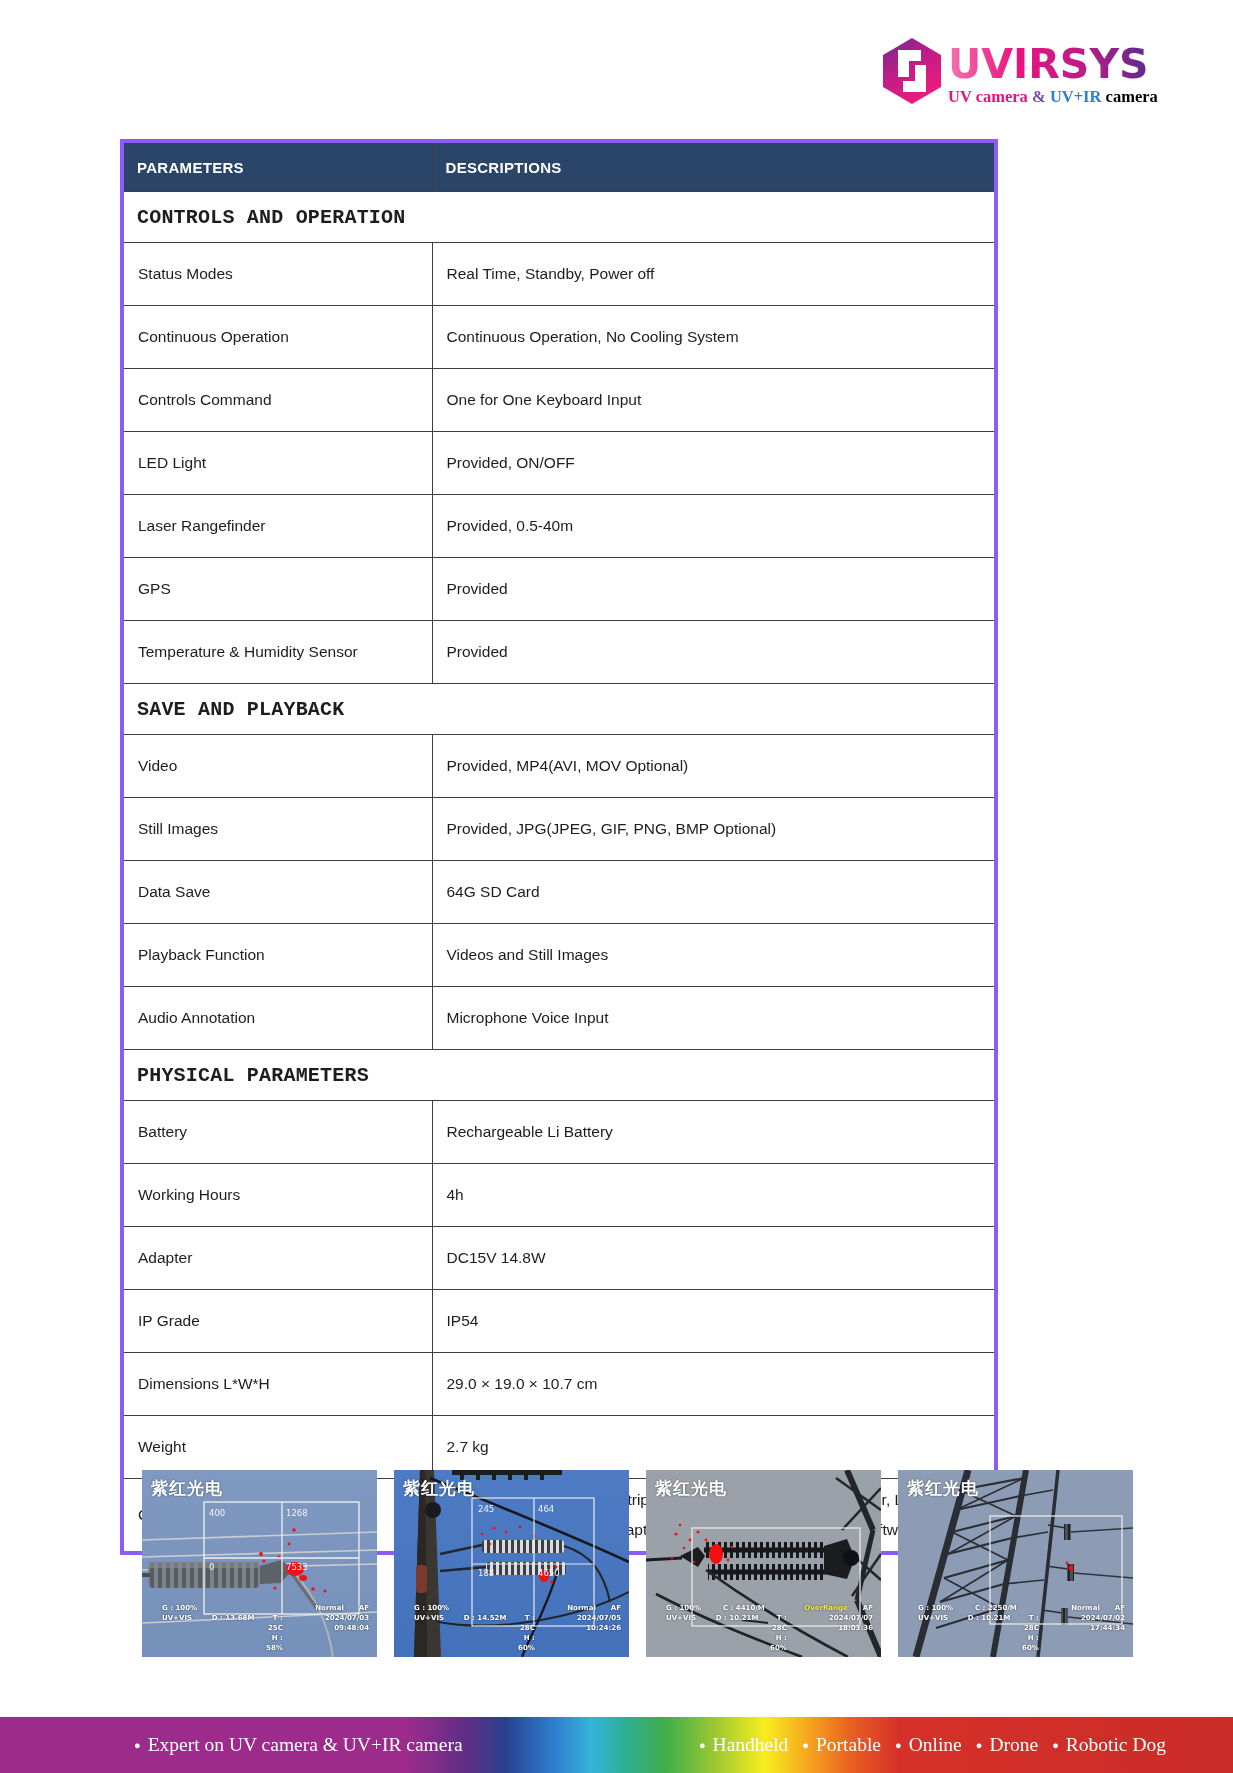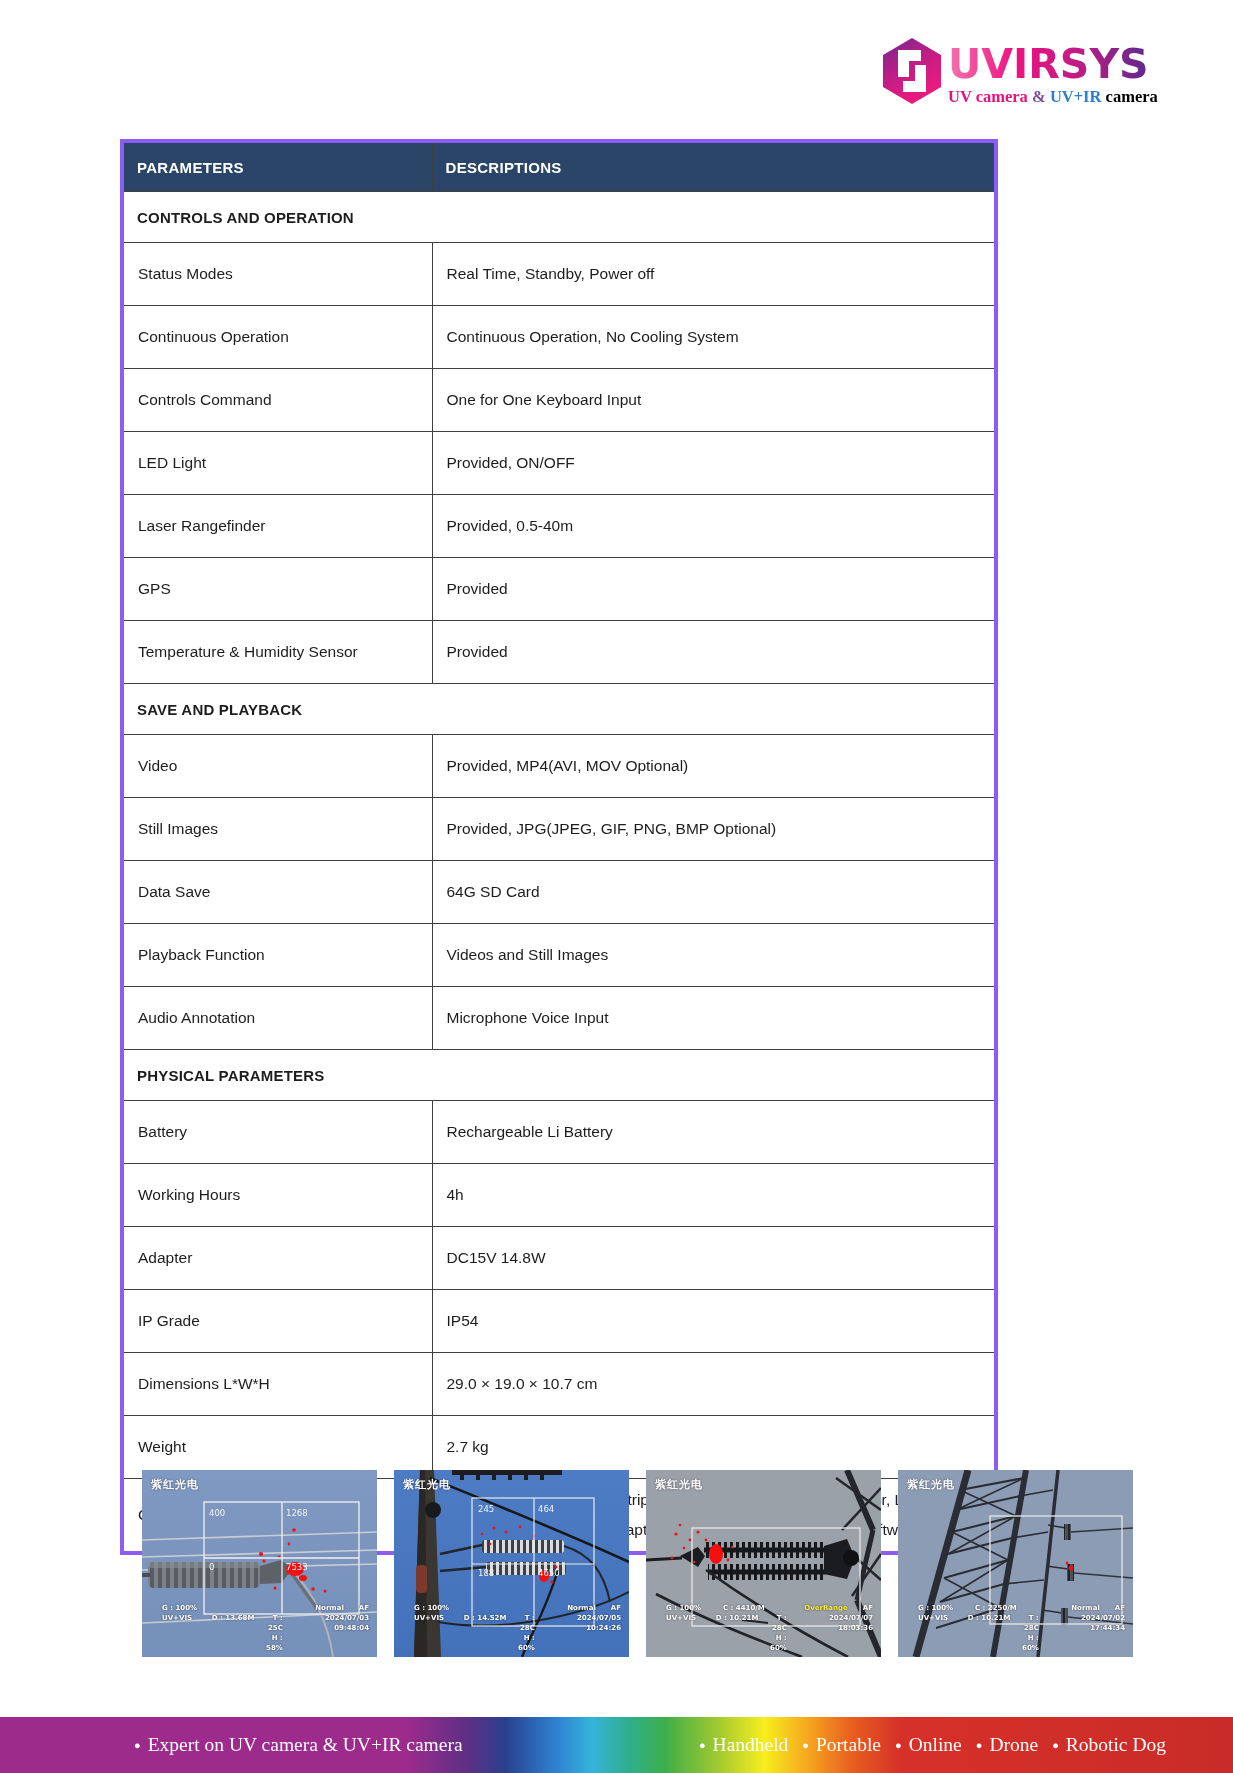--- a/index.html
+++ b/index.html
@@ -17,29 +17,29 @@
   .tagline{font-family:"Liberation Serif",serif;font-weight:bold;font-size:16.5px;line-height:19px;white-space:nowrap;}
   .tg-pink{color:#e6127e;} .tg-amp{color:#7a4ba1;} .tg-blue{color:#2b7fd6;} .tg-cyan{color:#000000;}
 
   
   table.spec{position:absolute;left:120px;top:139px;width:878px;border-collapse:collapse;
       font-size:15.5px;color:#1d1d1d;}
   table.spec, table.spec th, table.spec td{border:1px solid #3f3f3f;}
   table.spec{border:4px solid #8b5cf6;}
   table.spec th{background:#2b4568;color:#ffffff;font-weight:bold;text-align:left;
       height:48px;padding:0 0 0 13px;font-size:15px;letter-spacing:.3px;}
-  tr.section-row td{height:50px;font-weight:bold;padding:0 0 0 13px;font-size:15px;letter-spacing:.2px;}
+  tr.section-row td{height:50px;font-weight:bold;padding:0 0 0 13px;font-size:20px;letter-spacing:.2px;font-family:Liberation Mono, monospace;}
   tr.data-row td{height:50px;padding:6px 14px;line-height:30px;vertical-align:middle;margin-top:16px;}
   col.c1{width:310px;}
 
   
   .gallery{position:absolute;left:142px;top:1470px;display:flex;gap:17px;}
   .photo{position:relative;width:235px;height:187px;overflow:hidden;flex:0 0 auto;}
   .photo svg{position:absolute;left:0;top:0;}
-  .ph-title{position:absolute;top:7px;left:9px;color:#fff;font-weight:bold;font-size:11px;
+  .ph-title{position:absolute;top:7px;left:9px;color:#fff;font-weight:bold;font-size:17px;
       letter-spacing:1px;text-shadow:0 0 2px rgba(0,0,0,.55);}
   .ph-bottom{position:absolute;left:20px;right:8px;bottom:4px;color:#fff;
       font:bold 7px "DejaVu Sans",sans-serif;line-height:10px;text-shadow:0 0 2px rgba(0,0,0,.65);}
   .ph-line{display:flex;align-items:baseline;}
   .ph-line .c1{width:57px;} .ph-line .c2{width:62px;}
   .ph-line .c3{flex:1;text-align:right;padding-right:15px;}
   .ph-line .c4{text-align:right;}
   .boxnum{font:8.5px "DejaVu Sans",sans-serif;fill:#f2f2f2;}
 
   

